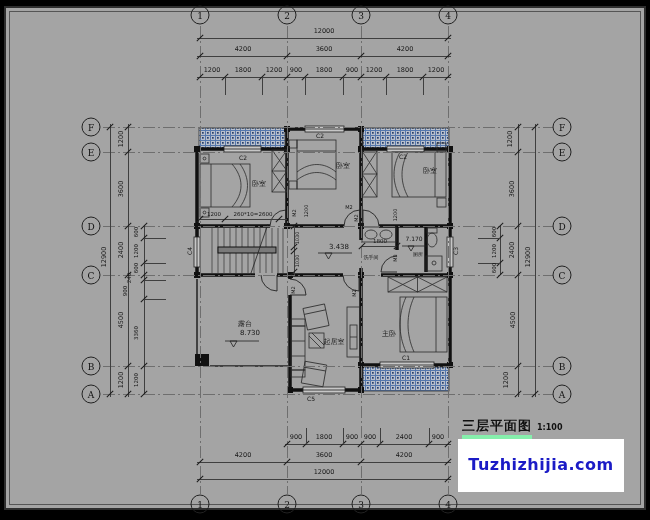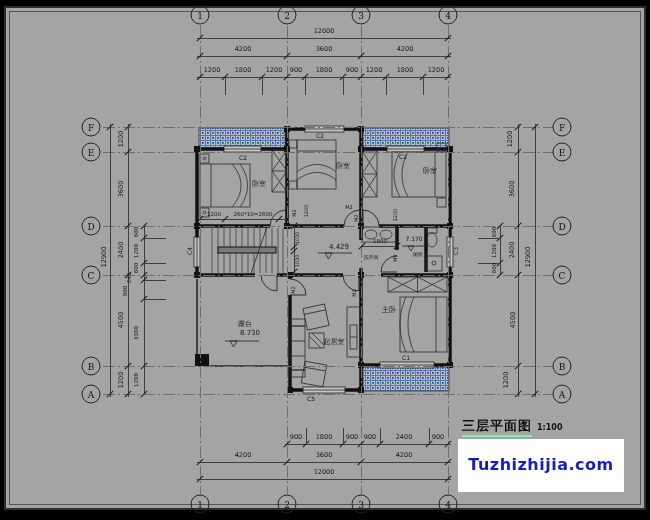--- a/index.html
+++ b/index.html
@@ -15,21 +15,21 @@
   .bubble{position:absolute;width:17px;height:17px;border:1px solid #222;border-radius:50%;
           transform:translate(-50%,-50%);display:flex;align-items:center;justify-content:center;
           font-family:"DejaVu Serif","Liberation Serif",serif;font-size:9px;color:#111;}
   .dimline{position:absolute;background:#3f3f3f;}
   .tick{position:absolute;width:9px;height:1px;background:#1c1c1c;transform:translate(-50%,-50%) rotate(-45deg);}
   .gline-h{position:absolute;height:1px;
      background:repeating-linear-gradient(to right,#6e6e6e 0 12px,transparent 12px 15px,#6e6e6e 15px 17px,transparent 17px 20px);}
   .gline-v{position:absolute;width:1px;
      background:repeating-linear-gradient(to bottom,#6e6e6e 0 12px,transparent 12px 15px,#6e6e6e 15px 17px,transparent 17px 20px);}
   #titleblock{position:absolute;left:462px;top:415px;color:#111;}
-  #title-text{font-size:13px;font-weight:bold;letter-spacing:1px;border-bottom:2px solid #86efac;
+  #title-text{font-size:13px;font-weight:bold;letter-spacing:1px;border-bottom:4px solid #86efac;
               padding-bottom:2px;}
   #title-scale{font-size:8px;margin-left:5px;font-weight:bold;}
   #watermark{position:absolute;left:458px;top:439px;width:166px;height:53px;background:#fff;
              display:flex;flex-direction:column;align-items:center;justify-content:center;}
   #wm-line1{font-size:23px;font-weight:bold;color:#0d0d0d;letter-spacing:2px;line-height:1.1;}
   #wm-line2{font-size:16px;font-weight:bold;line-height:1.05;letter-spacing:0.5px;text-align:center;}
 </style>
 </head>
 <body>
 
@@ -381,26 +381,26 @@
       <div class="lbl" style="left: 214px; top: 215px; font-size: 5.5px;">1200</div>
       <div class="lbl" style="left: 253px; top: 215px; font-size: 5.5px;">260*10=2600</div>
       <div class="lbl" style="left: 297px; top: 238px; font-size: 5px; transform: translate(-50%, -50%) rotate(-90deg);">1030</div>
       <div class="lbl" style="left: 297px; top: 261px; font-size: 5px; transform: translate(-50%, -50%) rotate(-90deg);">1030</div>
       <div class="lbl" style="left: 306px; top: 211px; font-size: 5px; transform: translate(-50%, -50%) rotate(-90deg);">1200</div>
       <div class="lbl" style="left: 395px; top: 215px; font-size: 5px; transform: translate(-50%, -50%) rotate(-90deg);">1200</div>
       <div class="lbl" style="left: 380px; top: 242px; font-size: 5.5px;">1800</div>
       <div class="lbl" style="left: 259px; top: 184px; font-size: 7px;">卧室</div>
       <div class="lbl" style="left: 343px; top: 166px; font-size: 7px;">卧室</div>
       <div class="lbl" style="left: 430px; top: 171px; font-size: 7px;">卧室</div>
-      <div class="lbl" style="left: 389px; top: 310px; font-size: 7px;">主卧</div>
+      <div class="lbl" style="left: 389px; top: 334px; font-size: 7px;">主卧</div>
       <div class="lbl" style="left: 334px; top: 342px; font-size: 7px;">起居室</div>
       <div class="lbl" style="left: 245px; top: 324px; font-size: 7px;">露台</div>
       <div class="lbl" style="left: 371px; top: 257px; font-size: 5px;">洗手间</div>
       <div class="lbl" style="left: 418px; top: 254px; font-size: 5px;">厕所</div>
-      <div class="lbl" style="left: 339px; top: 247px; font-size: 7px;">4.429</div>
+      <div class="lbl" style="left: 339px; top: 247px; font-size: 7px;">3.438</div>
       <div class="lbl" style="left: 414px; top: 239px; font-size: 6px;">7.170</div>
       <div class="lbl" style="left: 250px; top: 333px; font-size: 7px;">8.730</div>
       <div class="lbl" style="left: 243px; top: 158px; font-size: 6px;">C2</div>
       <div class="lbl" style="left: 320px; top: 136px; font-size: 6px;">C2</div>
       <div class="lbl" style="left: 403px; top: 157px; font-size: 6px;">C2</div>
       <div class="lbl" style="left: 190px; top: 251px; font-size: 6px; transform: translate(-50%, -50%) rotate(-90deg);">C4</div>
       <div class="lbl" style="left: 456px; top: 251px; font-size: 6px; transform: translate(-50%, -50%) rotate(-90deg);">C3</div>
       <div class="lbl" style="left: 406px; top: 358px; font-size: 6px;">C1</div>
       <div class="lbl" style="left: 311px; top: 399px; font-size: 6px;">C5</div>
       <div class="lbl" style="left: 294px; top: 213px; font-size: 5px; transform: translate(-50%, -50%) rotate(-90deg);">M2</div>

